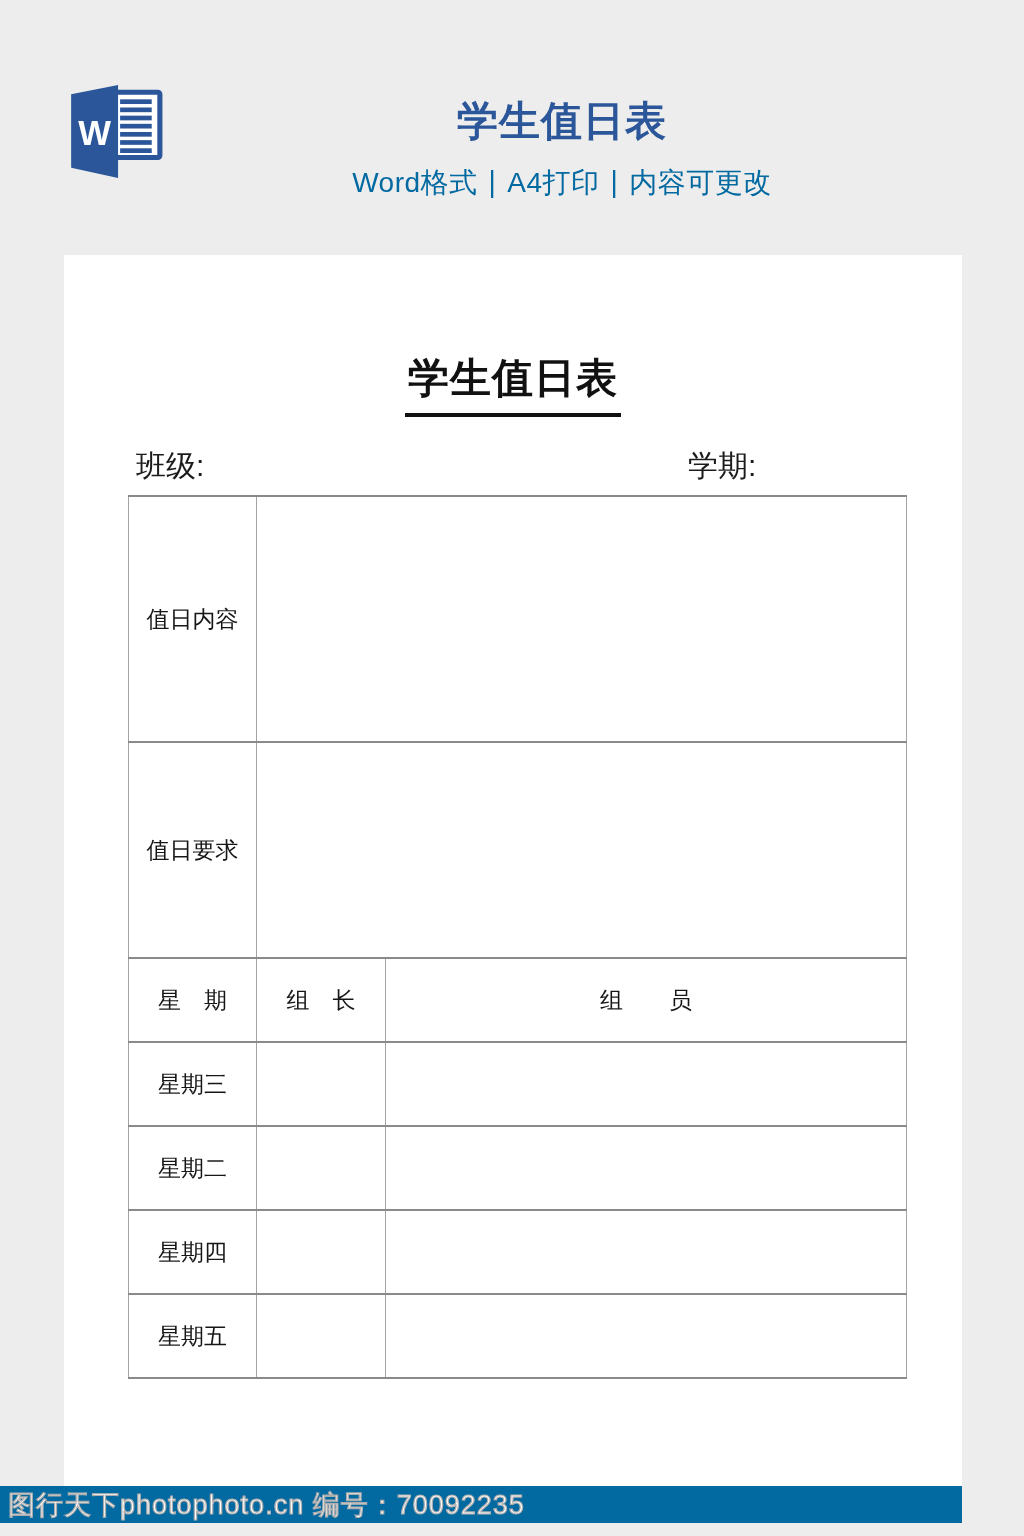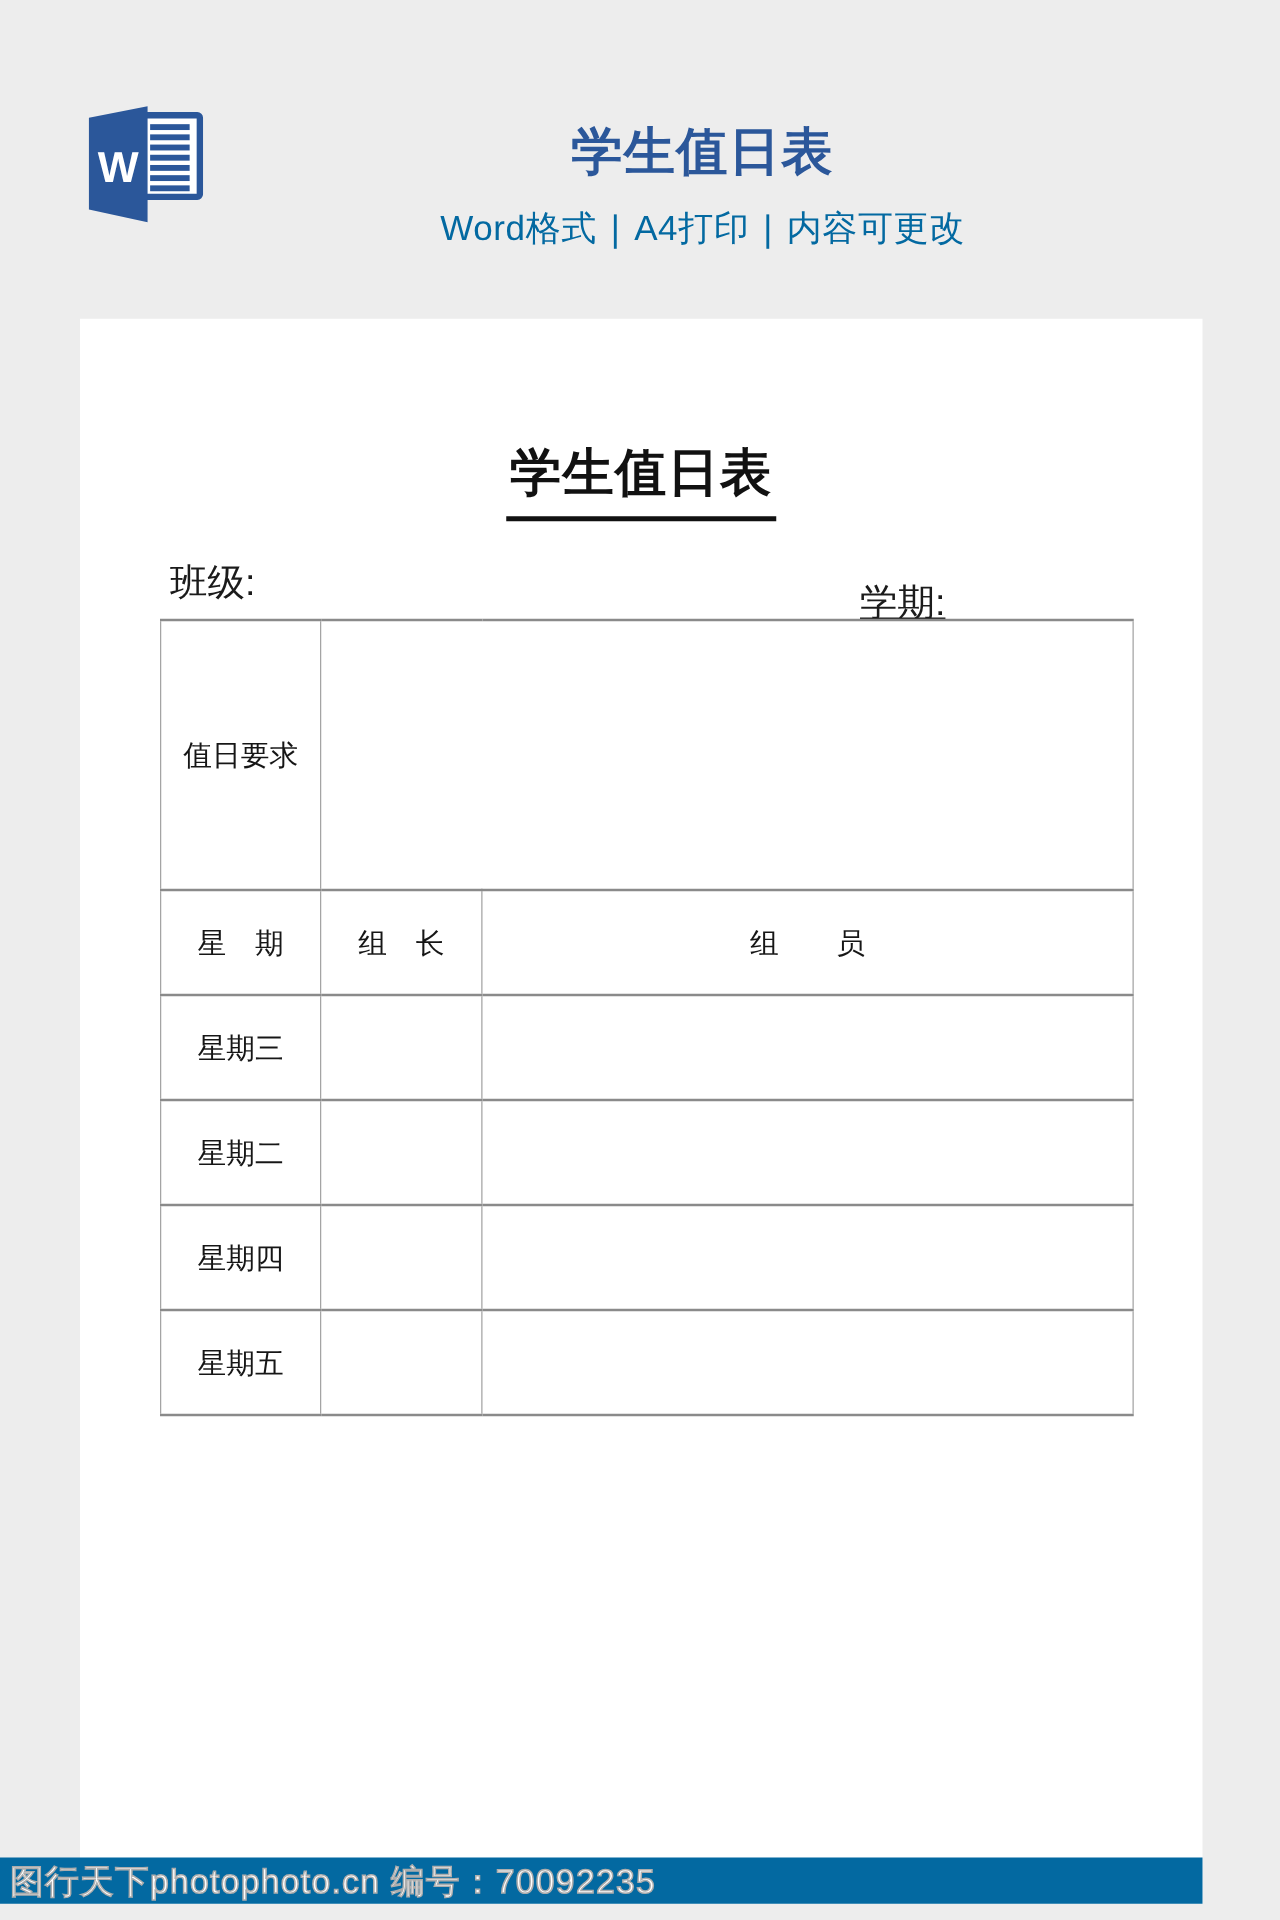--- a/index.html
+++ b/index.html
@@ -33,21 +33,21 @@
     position:absolute; left:64px; top:255px; width:898px; height:1268px;
     background:#FFFFFF;
   }
   .doc-title-wrap { position:absolute; left:0; top:96px; width:100%; text-align:center; }
   .doc-title {
     display:inline-block; font-size:41px; font-weight:bold; letter-spacing:1px;
     color:#111; border-bottom:4px solid #111; padding:0 3px 7px 3px;
   }
   .meta-row { position:absolute; left:0; top:191px; width:100%; height:30px; font-size:30px; color:#1B1B1B; }
   .meta-class { position:absolute; left:72px; top:0; }
-  .meta-semester { position:absolute; left:624px; top:16px;text-decoration:underline; }
+  .meta-semester { position:absolute; left:624px; top:0; }
 
   
   table.duty {
     position:absolute; left:64px; top:240px; width:778px;
     border-collapse:collapse; table-layout:fixed;
   }
   table.duty td {
     border-top:2px solid #8A8A8A;
     border-bottom:2px solid #8A8A8A;
     border-left:1px solid #A4A4A4;
@@ -114,20 +114,24 @@
     <span class="meta-semester">学期:</span>
   </div>
 
   <table class="duty">
     <colgroup>
       <col class="col-day">
         <col class="col-lead">
         <col class="col-memb">
     </colgroup>
     <tbody>
+      <tr class="row-content">
+        <td>值日内容</td>
+        <td colspan="2"></td>
+      </tr>
       <tr class="row-require">
         <td>值日要求</td>
         <td colspan="2"></td>
       </tr>
       <tr class="row-head">
         <td>星　期</td>
         <td>组　长</td>
         <td>组　　员</td>
       </tr>
       <tr class="row-day">

